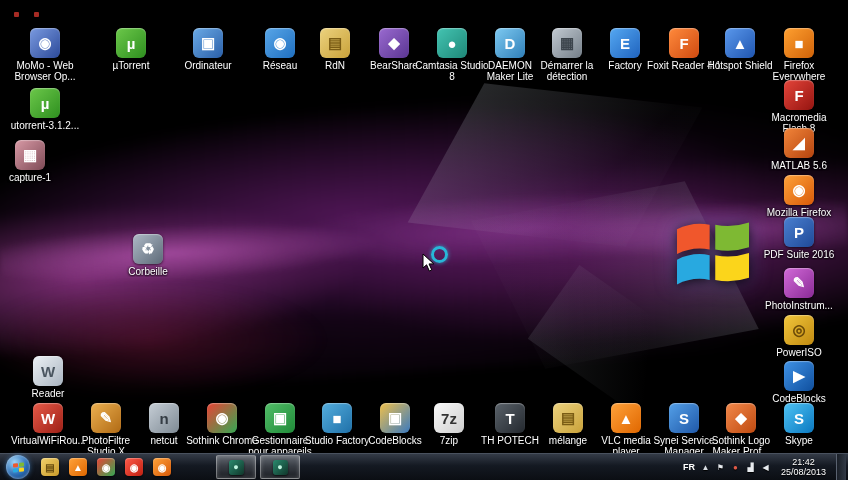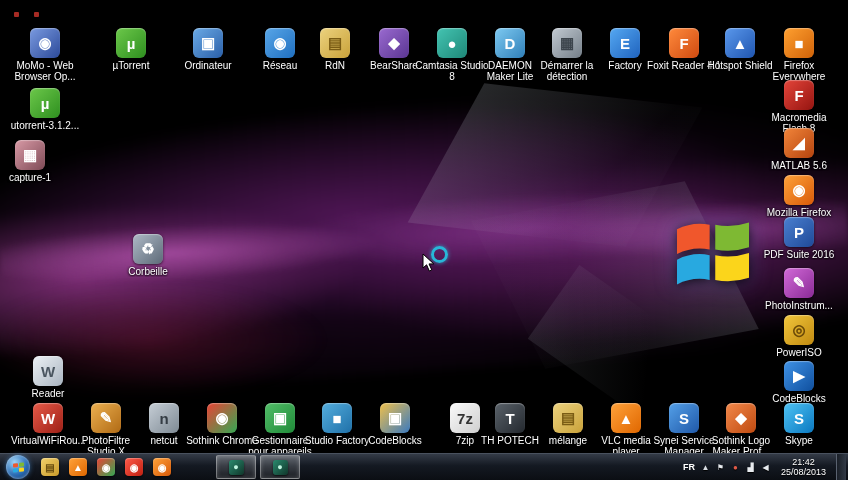--- a/index.html
+++ b/index.html
@@ -317,21 +317,21 @@
           <span>■</span>
         </div>
         <div class="dicon-label">Studio Factory</div>
       </div>
       <div class="dicon" style="left: 358px; top: 403px;">
         <div class="dicon-img" style="background: linear-gradient(135deg, rgb(240, 192, 74), rgb(58, 122, 192));">
           <span>▣</span>
         </div>
         <div class="dicon-label">CodeBlocks</div>
       </div>
-      <div class="dicon" style="left: 428px; top: 403px;">
+      <div class="dicon" style="left: 412px; top: 403px;">
         <div class="dicon-img" style="background: linear-gradient(135deg, rgb(250, 250, 250), rgb(207, 207, 207));">
           <span style="color: rgb(51, 51, 51);">7z</span>
         </div>
         <div class="dicon-label">7zip</div>
       </div>
       <div class="dicon" style="left: 473px; top: 403px;">
         <div class="dicon-img" style="background: linear-gradient(135deg, rgb(90, 98, 106), rgb(35, 40, 46));">
           <span>T</span>
         </div>
         <div class="dicon-label">TH POTECH</div>

